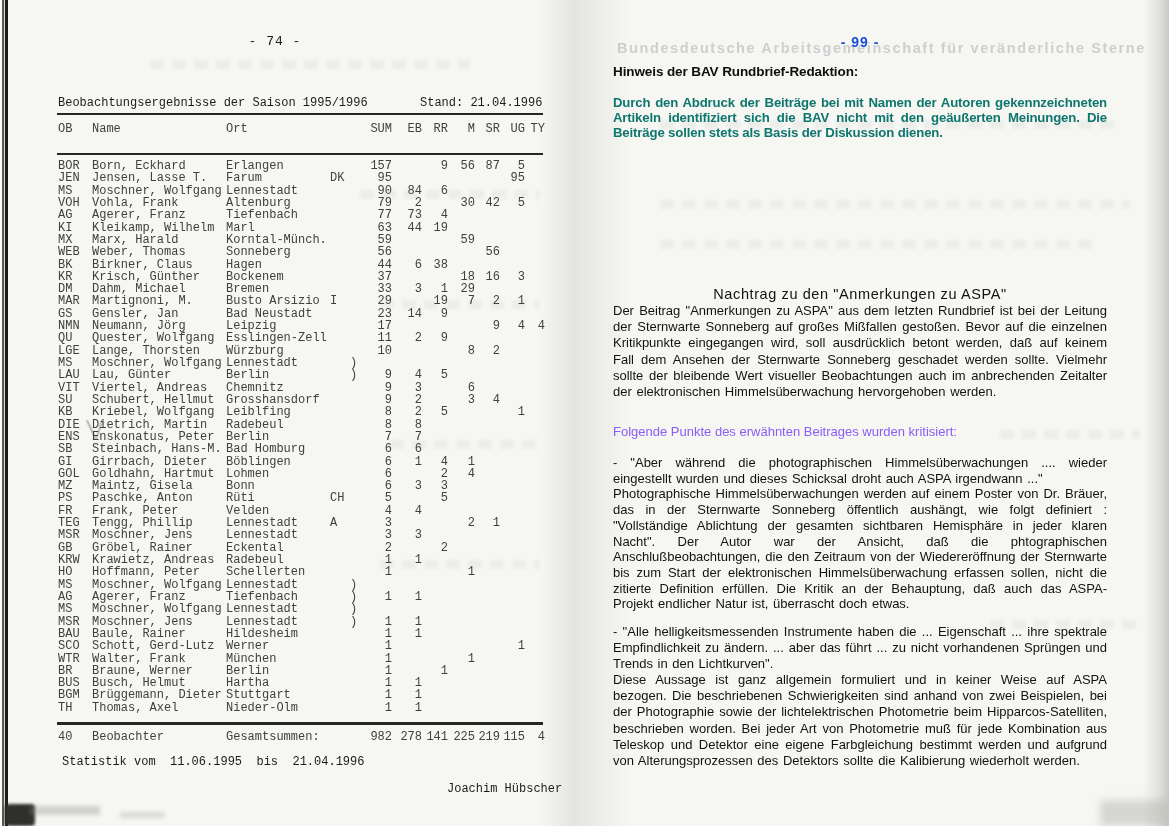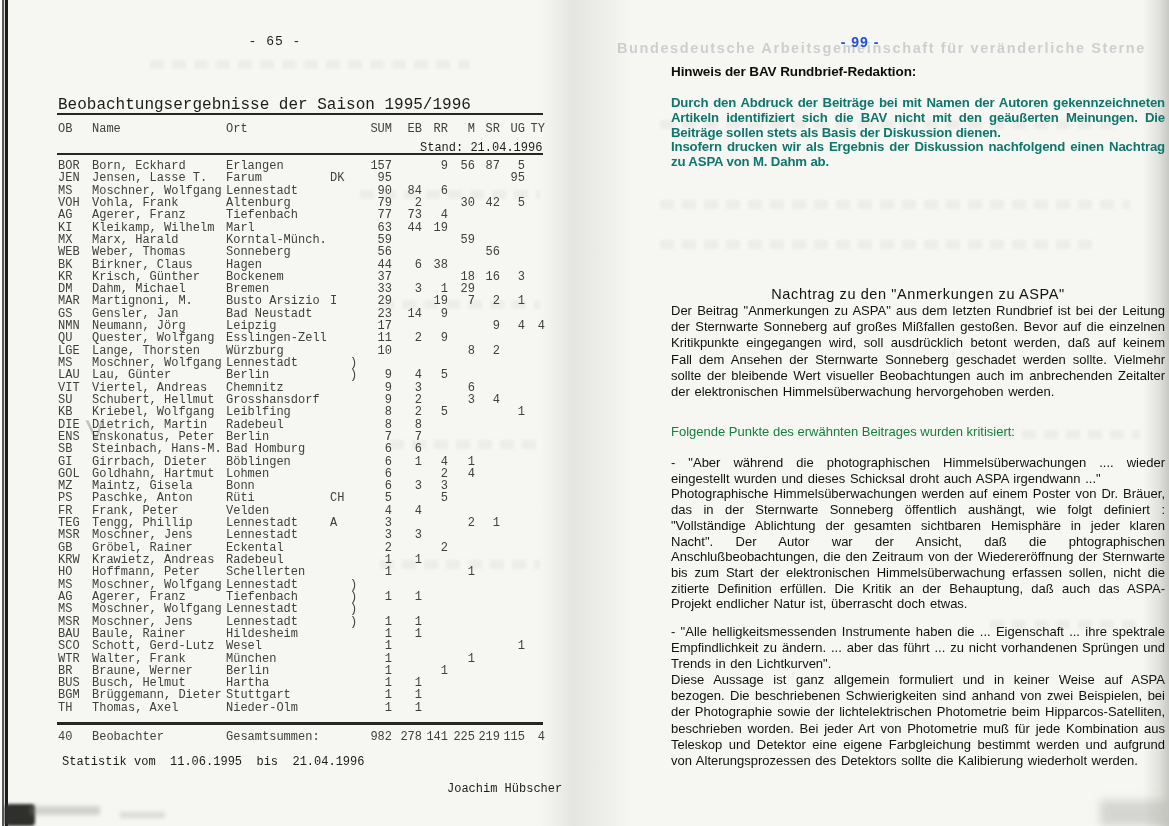--- a/index.html
+++ b/index.html
@@ -20,46 +20,46 @@
   .streak-bl{position:absolute;left:30px;top:806px;width:70px;height:9px;background:#8a8a86;opacity:.35;filter:blur(2px);}
   .streak-bl2{position:absolute;left:120px;top:812px;width:45px;height:6px;background:#9a9a96;opacity:.3;filter:blur(2px);}
   .corner-smudge-br{position:absolute;left:1100px;top:800px;width:69px;height:26px;background:#b5b5b0;opacity:.5;filter:blur(4px);}
   .bleed-bar{position:absolute;height:9px;background:repeating-linear-gradient(90deg,#777 0 14px,rgba(0,0,0,0) 14px 22px);opacity:.07;filter:blur(1.6px);}
   .margin-mark{position:absolute;left:86px;top:414px;font-size:28px;color:rgba(130,130,130,.45);transform:rotate(-4deg);font-family:"Liberation Sans",sans-serif;}
   .bleed-bav{position:absolute;left:617px;top:40px;width:532px;white-space:nowrap;overflow:hidden;
     font-weight:bold;font-size:14.5px;letter-spacing:1.6px;color:#6e7480;opacity:.30;filter:blur(.5px);}
   
   .mono{font-family:"Liberation Mono","DejaVu Sans Mono",monospace;color:#1b1b1b;}
   .pageno-left{position:absolute;left:235px;top:34px;width:80px;text-align:center;font-size:13px;letter-spacing:1px;}
-  .report-title{position:absolute;left:58px;top:96px;font-size:16px;white-space:pre;}
-  .report-stand{position:absolute;left:420px;top:96px;font-size:12px;white-space:pre;margin-top:45px;}
+  .report-title{position:absolute;left:58px;top:96px;font-size:12px;white-space:pre;}
+  .report-stand{position:absolute;left:420px;top:96px;font-size:12px;white-space:pre;}
   .rule{position:absolute;background:#262626;height:2px;}
   .rule-title{left:57px;top:113px;width:486px;}
   .rule-header{left:57px;top:153px;width:486px;}
   .rule-totals{left:57px;top:722px;width:486px;height:2.5px;}
   .thead{position:absolute;left:58px;top:122px;}
   .tbody{position:absolute;left:58px;top:160px;}
   .ttotals{position:absolute;left:58px;top:731px;}
   .trow{display:grid;grid-template-columns:34px 134px 104px 20px 10px 32px 30px 26px 27px 25px 25px 20px;
     height:12.32px;line-height:12.4px;font-size:12px;white-space:pre;font-family:"Liberation Mono","DejaVu Sans Mono",monospace;color:#404040;}
   .thead .trow{height:14px;line-height:14px;}
   .trow span{overflow:visible;}
   .trow .c5,.trow .c6,.trow .c7,.trow .c8,.trow .c9,.trow .c10,.trow .c11{text-align:right;}
   .statistik{position:absolute;left:62px;top:755px;font-size:12px;white-space:pre;}
   .signature{position:absolute;left:447px;top:782px;font-size:12px;white-space:pre;}
   
-  .r-col{position:absolute;left:671px;width:494px;}
+  .r-col{position:absolute;left:613px;width:494px;}
   .pageno-right{position:absolute;left:817px;top:34px;width:86px;text-align:center;font-size:14px;font-weight:bold;letter-spacing:1px;color:#1d4ed8;}
   .redaktion-label{top:64px;font-size:13.5px;font-weight:bold;letter-spacing:-.1px;color:#0e0e0e;}
   .redaktion-note{top:96px;font-size:13.2px;font-weight:bold;letter-spacing:-.15px;line-height:14.8px;text-align:justify;color:#0f766e;}
   .redaktion-note p{margin:0;}
   .aspa-heading{top:286px;text-align:center;font-size:14.5px;letter-spacing:.6px;color:#131313;}
   .body-text{font-size:13px;line-height:16.2px;text-align:justify;color:#121212;word-spacing:1px;}
   .intro-para{top:303px;}
-  .kritik-label{top:424px;font-size:13px;color:#15803d;}
+  .kritik-label{top:424px;font-size:13px;color:#8b5cf6;}
   .kritik-block1{top:455px;line-height:15.7px;}
   .kritik-block2{top:624px;line-height:16.1px;}
   .body-text p{margin:0;}
 </style>
 </head>
 <body>
 
 <div class="spine"></div>
 <div class="gutter"></div>
 <div class="right-edge"></div>
@@ -74,21 +74,21 @@
 <div class="bleed-bar" style="left:380px;top:300px;width:160px;"></div>
 <div class="bleed-bar" style="left:390px;top:440px;width:150px;"></div>
 <div class="bleed-bar" style="left:380px;top:560px;width:160px;"></div>
 <div class="bleed-bar" style="left:660px;top:120px;width:460px;"></div>
 <div class="bleed-bar" style="left:660px;top:200px;width:470px;"></div>
 <div class="bleed-bar" style="left:660px;top:240px;width:440px;"></div>
 <div class="bleed-bar" style="left:1000px;top:430px;width:140px;"></div>
 <div class="bleed-bar" style="left:990px;top:620px;width:150px;"></div>
 <div class="margin-mark">V</div>
 
-<div class="mono pageno-left">- 65 -</div>
+<div class="mono pageno-left">- 74 -</div>
 <div class="mono report-title">Beobachtungsergebnisse der Saison 1995/1996</div>
 <div class="mono report-stand">Stand: 21.04.1996</div>
 
 <div class="rule rule-title"></div>
 <div class="thead">
     <div class="trow"><span class="c0">OB</span><span class="c1">Name</span><span class="c2">Ort</span><span class="c3"></span><span class="c4"></span><span class="c5">SUM</span><span class="c6">EB</span><span class="c7">RR</span><span class="c8">M</span><span class="c9">SR</span><span class="c10">UG</span><span class="c11">TY</span></div>
   </div>
 <div class="rule rule-header"></div>
 <div class="tbody">
     <div class="trow"><span class="c0">BOR</span><span class="c1">Born, Eckhard</span><span class="c2">Erlangen</span><span class="c3"></span><span class="c4"></span><span class="c5">157</span><span class="c6"></span><span class="c7">9</span><span class="c8">56</span><span class="c9">87</span><span class="c10">5</span><span class="c11"></span></div>
@@ -123,42 +123,41 @@
     <div class="trow"><span class="c0">TEG</span><span class="c1">Tengg, Phillip</span><span class="c2">Lennestadt</span><span class="c3">A</span><span class="c4"></span><span class="c5">3</span><span class="c6"></span><span class="c7"></span><span class="c8">2</span><span class="c9">1</span><span class="c10"></span><span class="c11"></span></div>
     <div class="trow"><span class="c0">MSR</span><span class="c1">Moschner, Jens</span><span class="c2">Lennestadt</span><span class="c3"></span><span class="c4"></span><span class="c5">3</span><span class="c6">3</span><span class="c7"></span><span class="c8"></span><span class="c9"></span><span class="c10"></span><span class="c11"></span></div>
     <div class="trow"><span class="c0">GB</span><span class="c1">Gröbel, Rainer</span><span class="c2">Eckental</span><span class="c3"></span><span class="c4"></span><span class="c5">2</span><span class="c6"></span><span class="c7">2</span><span class="c8"></span><span class="c9"></span><span class="c10"></span><span class="c11"></span></div>
     <div class="trow"><span class="c0">KRW</span><span class="c1">Krawietz, Andreas</span><span class="c2">Radebeul</span><span class="c3"></span><span class="c4"></span><span class="c5">1</span><span class="c6">1</span><span class="c7"></span><span class="c8"></span><span class="c9"></span><span class="c10"></span><span class="c11"></span></div>
     <div class="trow"><span class="c0">HO</span><span class="c1">Hoffmann, Peter</span><span class="c2">Schellerten</span><span class="c3"></span><span class="c4"></span><span class="c5">1</span><span class="c6"></span><span class="c7"></span><span class="c8">1</span><span class="c9"></span><span class="c10"></span><span class="c11"></span></div>
     <div class="trow"><span class="c0">MS</span><span class="c1">Moschner, Wolfgang</span><span class="c2">Lennestadt</span><span class="c3"></span><span class="c4">)</span><span class="c5"></span><span class="c6"></span><span class="c7"></span><span class="c8"></span><span class="c9"></span><span class="c10"></span><span class="c11"></span></div>
     <div class="trow"><span class="c0">AG</span><span class="c1">Agerer, Franz</span><span class="c2">Tiefenbach</span><span class="c3"></span><span class="c4">)</span><span class="c5">1</span><span class="c6">1</span><span class="c7"></span><span class="c8"></span><span class="c9"></span><span class="c10"></span><span class="c11"></span></div>
     <div class="trow"><span class="c0">MS</span><span class="c1">Moschner, Wolfgang</span><span class="c2">Lennestadt</span><span class="c3"></span><span class="c4">)</span><span class="c5"></span><span class="c6"></span><span class="c7"></span><span class="c8"></span><span class="c9"></span><span class="c10"></span><span class="c11"></span></div>
     <div class="trow"><span class="c0">MSR</span><span class="c1">Moschner, Jens</span><span class="c2">Lennestadt</span><span class="c3"></span><span class="c4">)</span><span class="c5">1</span><span class="c6">1</span><span class="c7"></span><span class="c8"></span><span class="c9"></span><span class="c10"></span><span class="c11"></span></div>
     <div class="trow"><span class="c0">BAU</span><span class="c1">Baule, Rainer</span><span class="c2">Hildesheim</span><span class="c3"></span><span class="c4"></span><span class="c5">1</span><span class="c6">1</span><span class="c7"></span><span class="c8"></span><span class="c9"></span><span class="c10"></span><span class="c11"></span></div>
-    <div class="trow"><span class="c0">SCO</span><span class="c1">Schott, Gerd-Lutz</span><span class="c2">Wesel</span><span class="c3"></span><span class="c4"></span><span class="c5">1</span><span class="c6"></span><span class="c7"></span><span class="c8"></span><span class="c9"></span><span class="c10">1</span><span class="c11"></span></div>
+    <div class="trow"><span class="c0">SCO</span><span class="c1">Schott, Gerd-Lutz</span><span class="c2">Werner</span><span class="c3"></span><span class="c4"></span><span class="c5">1</span><span class="c6"></span><span class="c7"></span><span class="c8"></span><span class="c9"></span><span class="c10">1</span><span class="c11"></span></div>
     <div class="trow"><span class="c0">WTR</span><span class="c1">Walter, Frank</span><span class="c2">München</span><span class="c3"></span><span class="c4"></span><span class="c5">1</span><span class="c6"></span><span class="c7"></span><span class="c8">1</span><span class="c9"></span><span class="c10"></span><span class="c11"></span></div>
     <div class="trow"><span class="c0">BR</span><span class="c1">Braune, Werner</span><span class="c2">Berlin</span><span class="c3"></span><span class="c4"></span><span class="c5">1</span><span class="c6"></span><span class="c7">1</span><span class="c8"></span><span class="c9"></span><span class="c10"></span><span class="c11"></span></div>
     <div class="trow"><span class="c0">BUS</span><span class="c1">Busch, Helmut</span><span class="c2">Hartha</span><span class="c3"></span><span class="c4"></span><span class="c5">1</span><span class="c6">1</span><span class="c7"></span><span class="c8"></span><span class="c9"></span><span class="c10"></span><span class="c11"></span></div>
     <div class="trow"><span class="c0">BGM</span><span class="c1">Brüggemann, Dieter</span><span class="c2">Stuttgart</span><span class="c3"></span><span class="c4"></span><span class="c5">1</span><span class="c6">1</span><span class="c7"></span><span class="c8"></span><span class="c9"></span><span class="c10"></span><span class="c11"></span></div>
     <div class="trow"><span class="c0">TH</span><span class="c1">Thomas, Axel</span><span class="c2">Nieder-Olm</span><span class="c3"></span><span class="c4"></span><span class="c5">1</span><span class="c6">1</span><span class="c7"></span><span class="c8"></span><span class="c9"></span><span class="c10"></span><span class="c11"></span></div>
   </div>
 <div class="rule rule-totals"></div>
 <div class="ttotals">
     <div class="trow"><span class="c0">40</span><span class="c1">Beobachter</span><span class="c2">Gesamtsummen:</span><span class="c3"></span><span class="c4"></span><span class="c5">982</span><span class="c6">278</span><span class="c7">141</span><span class="c8">225</span><span class="c9">219</span><span class="c10">115</span><span class="c11">4</span></div>
   </div>
 
 <div class="mono statistik">Statistik vom  11.06.1995  bis  21.04.1996</div>
 <div class="mono signature">Joachim Hübscher</div>
 
 <div class="pageno-right">- 99 -</div>
 
 <div class="r-col redaktion-label">Hinweis der BAV Rundbrief-Redaktion:</div>
 
 <div class="r-col redaktion-note">
   <p>Durch den Abdruck der Beiträge bei mit  Namen der Autoren gekennzeichneten Artikeln identifiziert sich die BAV nicht mit den geäußerten Meinungen. Die Beiträge sollen stets als Basis der Diskussion dienen.</p>
-  <p>Insofern drucken wir als Ergebnis der Diskussion nachfolgend einen Nachtrag zu ASPA von M. Dahm ab.</p>
 </div>
 
 <div class="r-col aspa-heading">Nachtrag zu den "Anmerkungen zu ASPA"</div>
 
 <div class="r-col body-text intro-para">Der Beitrag "Anmerkungen zu ASPA" aus dem letzten Rundbrief ist bei der Leitung der Sternwarte Sonneberg auf großes Mißfallen gestoßen. Bevor auf die einzelnen Kritikpunkte eingegangen wird, soll ausdrücklich betont werden, daß auf keinem Fall dem Ansehen der Sternwarte Sonneberg geschadet werden sollte. Vielmehr sollte der bleibende Wert visueller Beobachtungen auch im anbrechenden Zeitalter der elektronischen Himmelsüberwachung hervorgehoben werden.</div>
 
 <div class="r-col kritik-label">Folgende Punkte des erwähnten Beitrages wurden kritisiert:</div>
 
 <div class="r-col body-text kritik-block1">
   <p>- "Aber während die photographischen Himmelsüberwachungen .... wieder eingestellt wurden und dieses Schicksal droht auch ASPA irgendwann ..."</p>

